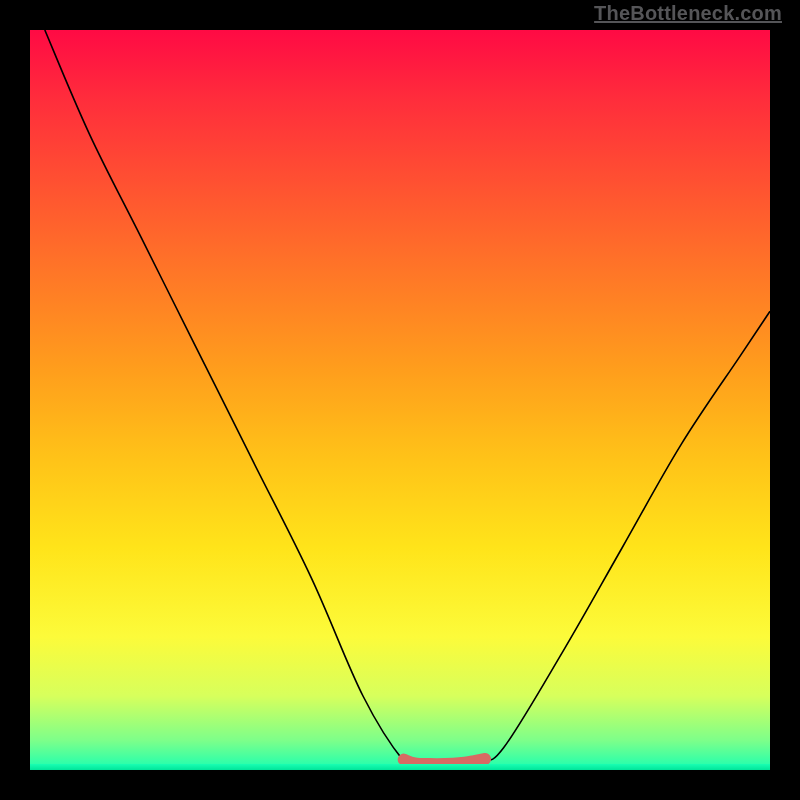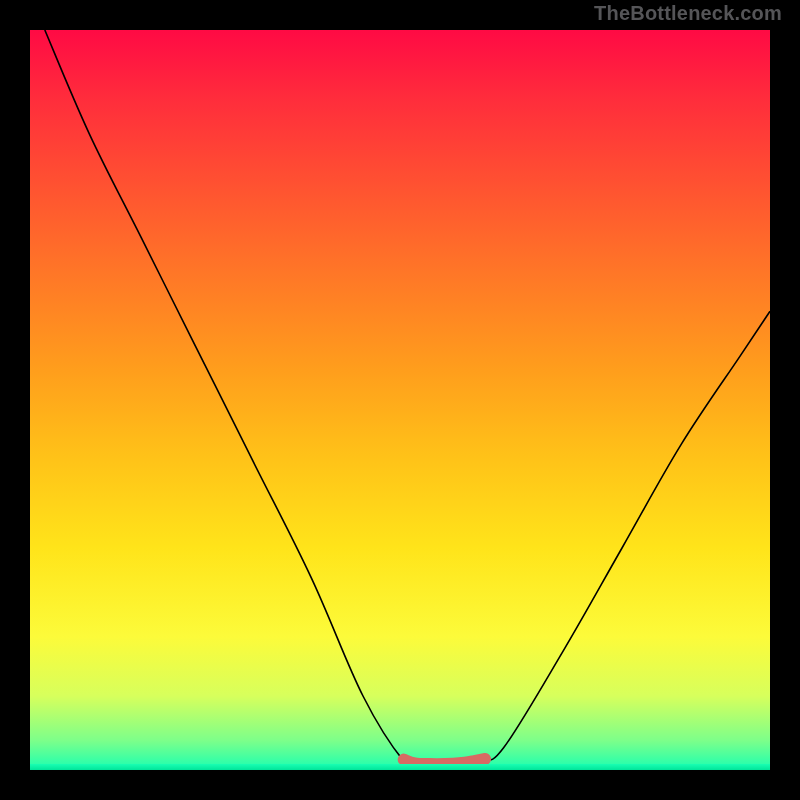--- a/index.html
+++ b/index.html
@@ -19,20 +19,21 @@
   }
   .watermark {
     position: absolute;
     top: 2px;
     right: 18px;
     color: #555558;
     font-size: 20px;
     font-weight: 600;
     letter-spacing: 0.2px;
     z-index: 10;
+    text-decoration: underline;
   }
   .plot-area {
     position: absolute;
     left: 30px;
     top: 30px;
     width: 740px;
     height: 740px;
     overflow: hidden;
   }
   .gradient-bg {

